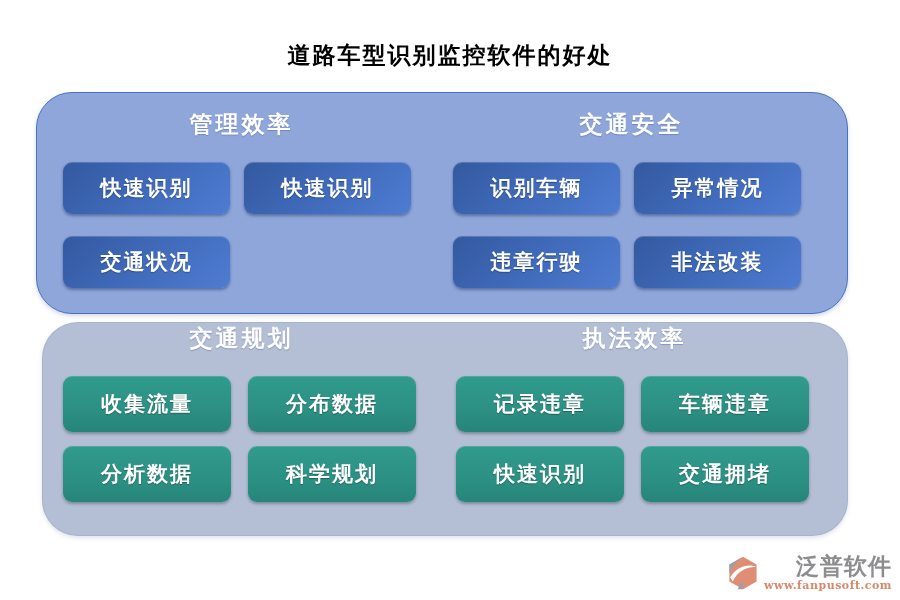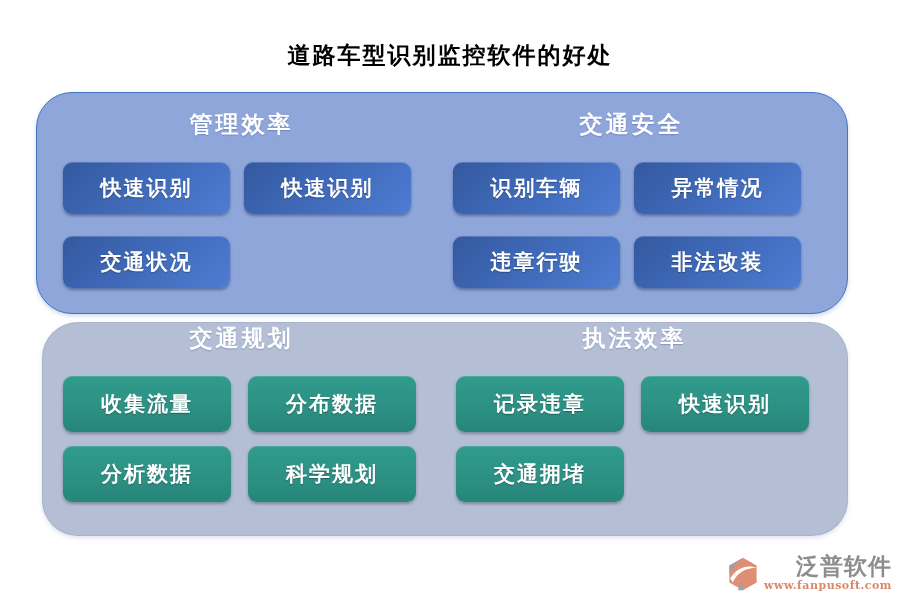--- a/index.html
+++ b/index.html
@@ -50,21 +50,21 @@
     background:linear-gradient(135deg,#33599F 0%,#3F69B8 45%,#4E7CD2 100%);
     box-shadow:0 2px 3px rgba(40,60,110,0.5), inset 0 1px 0 rgba(255,255,255,0.18);
   }
   .btn.green {
     height:56px;
     background:linear-gradient(180deg,#309B8D 0%,#2C9184 55%,#27857A 100%);
     box-shadow:0 2px 3px rgba(70,90,100,0.5), inset 0 1px 0 rgba(255,255,255,0.15);
   }
   .footer {
     position:absolute; right:8px; bottom:8px;
-    display:flex; align-items:flex-end; gap:4px;
+    display:flex; align-items:flex-start; gap:4px;
   }
   .logo-svg { width:34px; height:36px; margin-top:2px; }
   .brand-col { display:flex; flex-direction:column; align-items:flex-end; }
   .brand-name {
     font-size:23px; font-weight:700; color:#8D8D90; letter-spacing:1px;
     line-height:1.1;
   }
   .brand-url {
     font-size:11px; font-weight:700; color:#D8886B; letter-spacing:0.5px;
     margin-top:1px;
@@ -104,20 +104,21 @@
         <div class="btn green">收集流量</div>
         <div class="btn green">分布数据</div>
         <div class="btn green">分析数据</div>
         <div class="btn green">科学规划</div>
       </div>
     </div>
     <div class="section right">
       <div class="section-header">执法效率</div>
       <div class="btn-grid">
         <div class="btn green">记录违章</div>
+        <div class="btn green">车辆违章</div>
         <div class="btn green">快速识别</div>
         <div class="btn green">交通拥堵</div>
       </div>
     </div>
   </div>
 
   <div class="footer">
     <svg class="logo-svg" viewBox="0 0 40 40" aria-hidden="true">
       <path d="M20 1 L36 10 L36 30 L20 39 L4 30 L4 10 Z" fill="#DE8E74"></path>
       <path d="M20 1 L4 10 L4 20 C 9 10 15 4 20 1 Z" fill="#99A1A9"></path>

